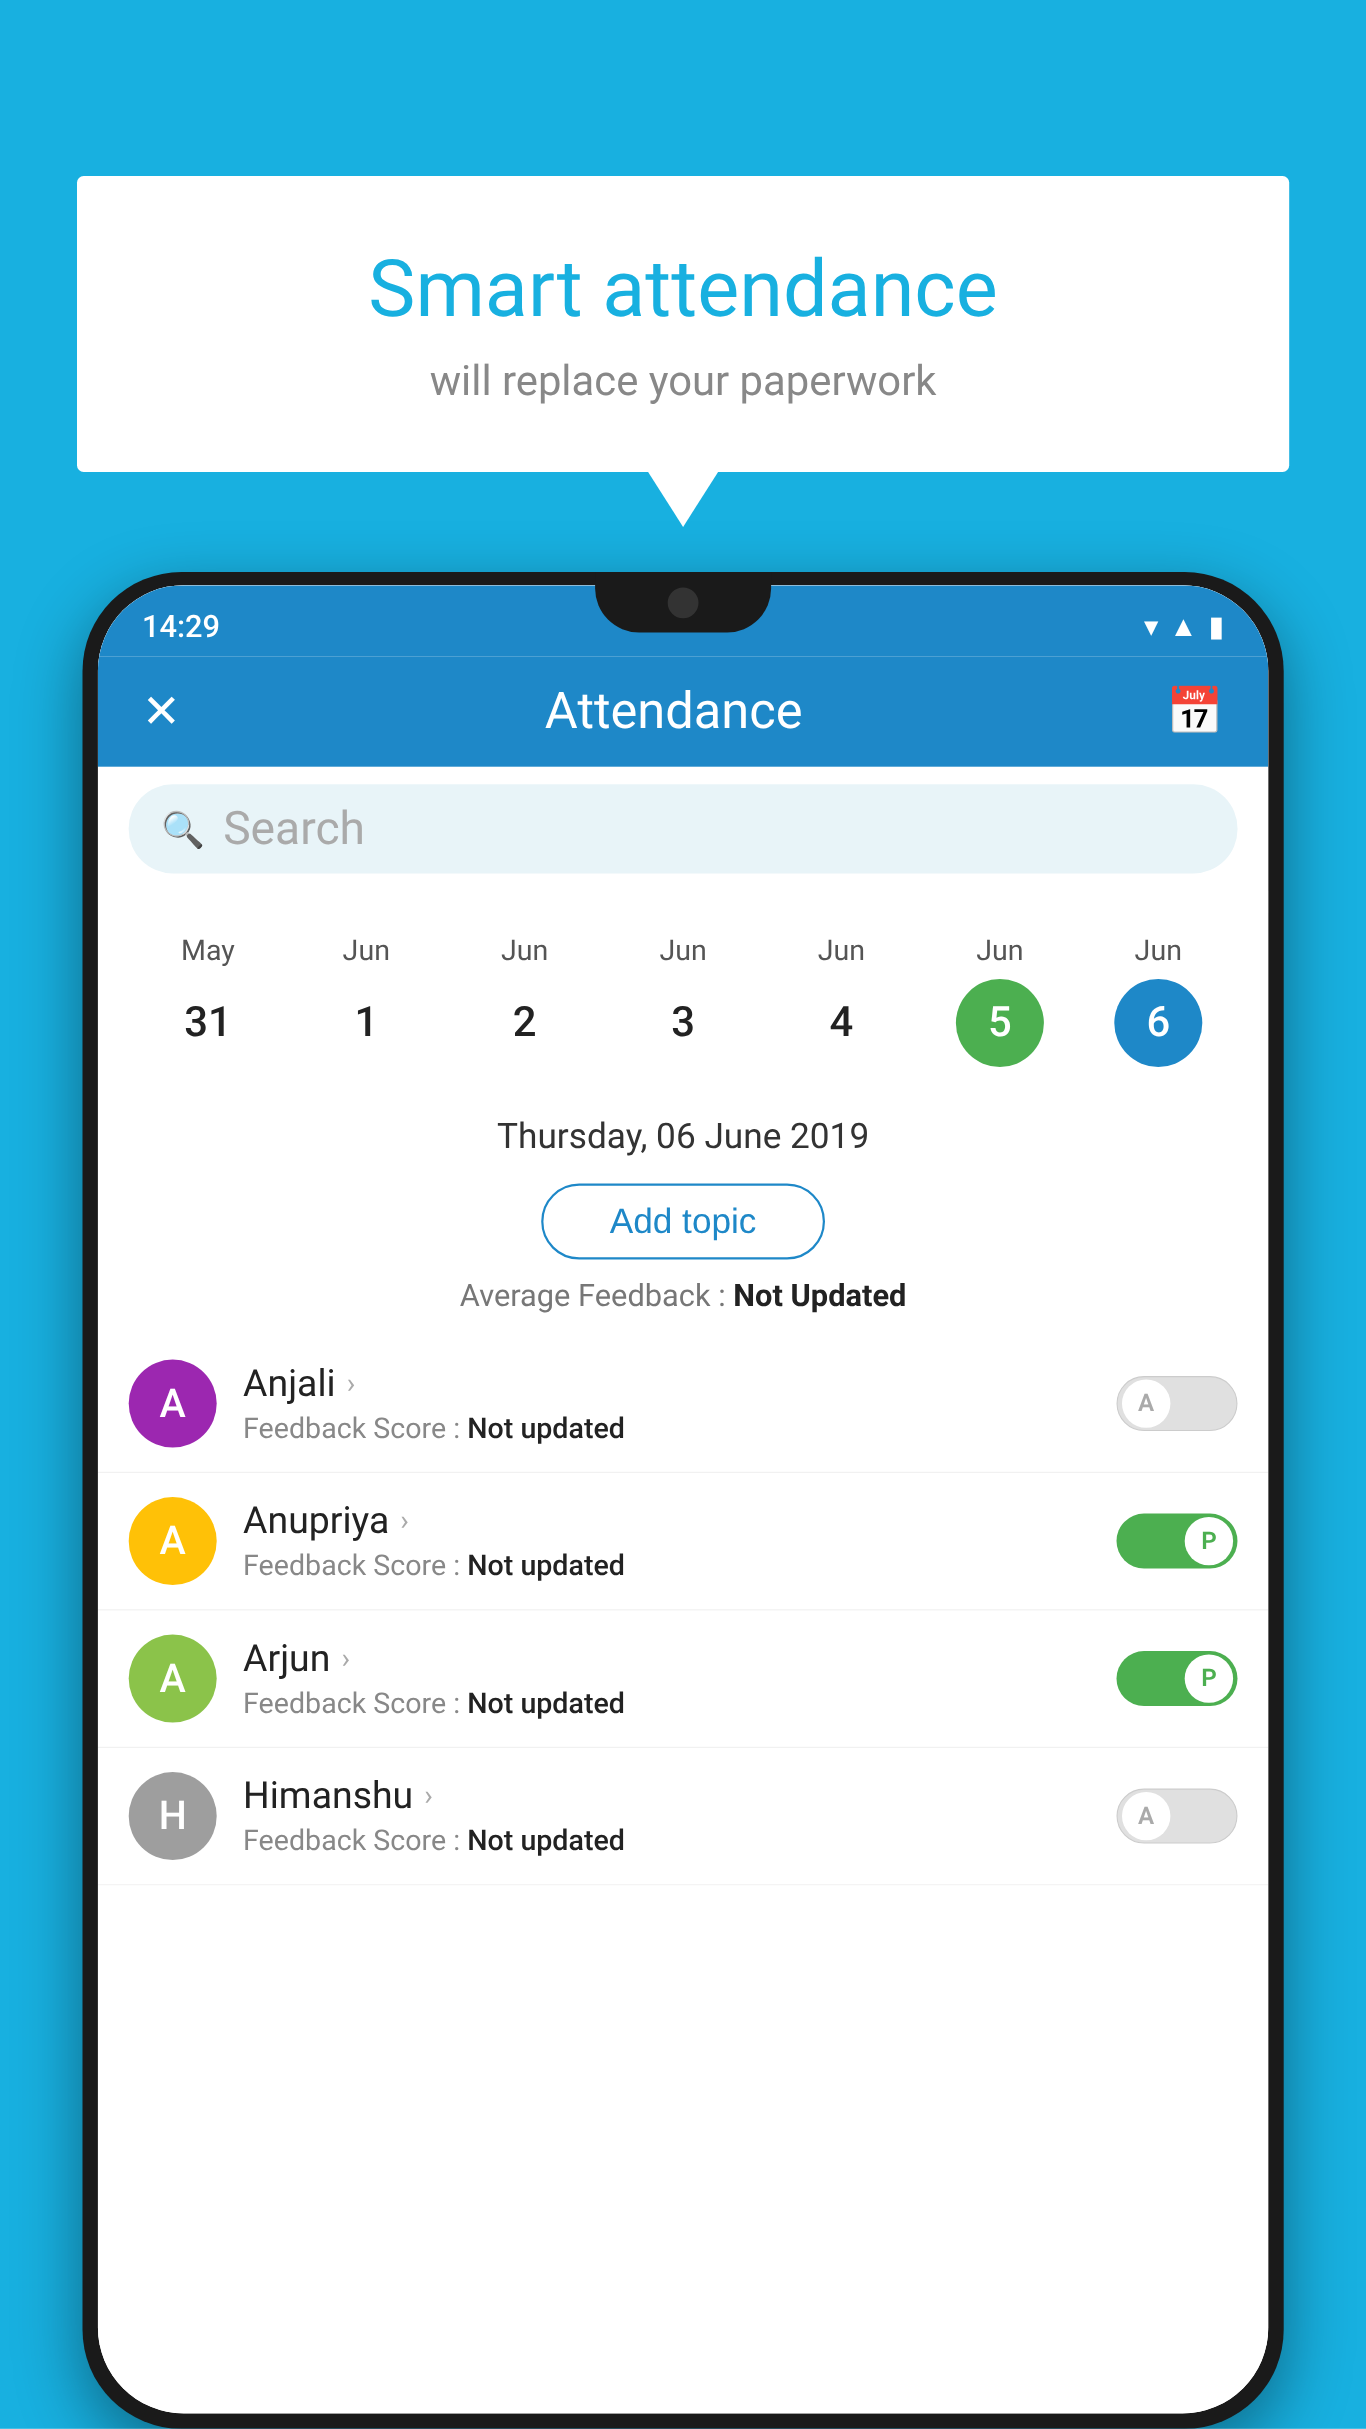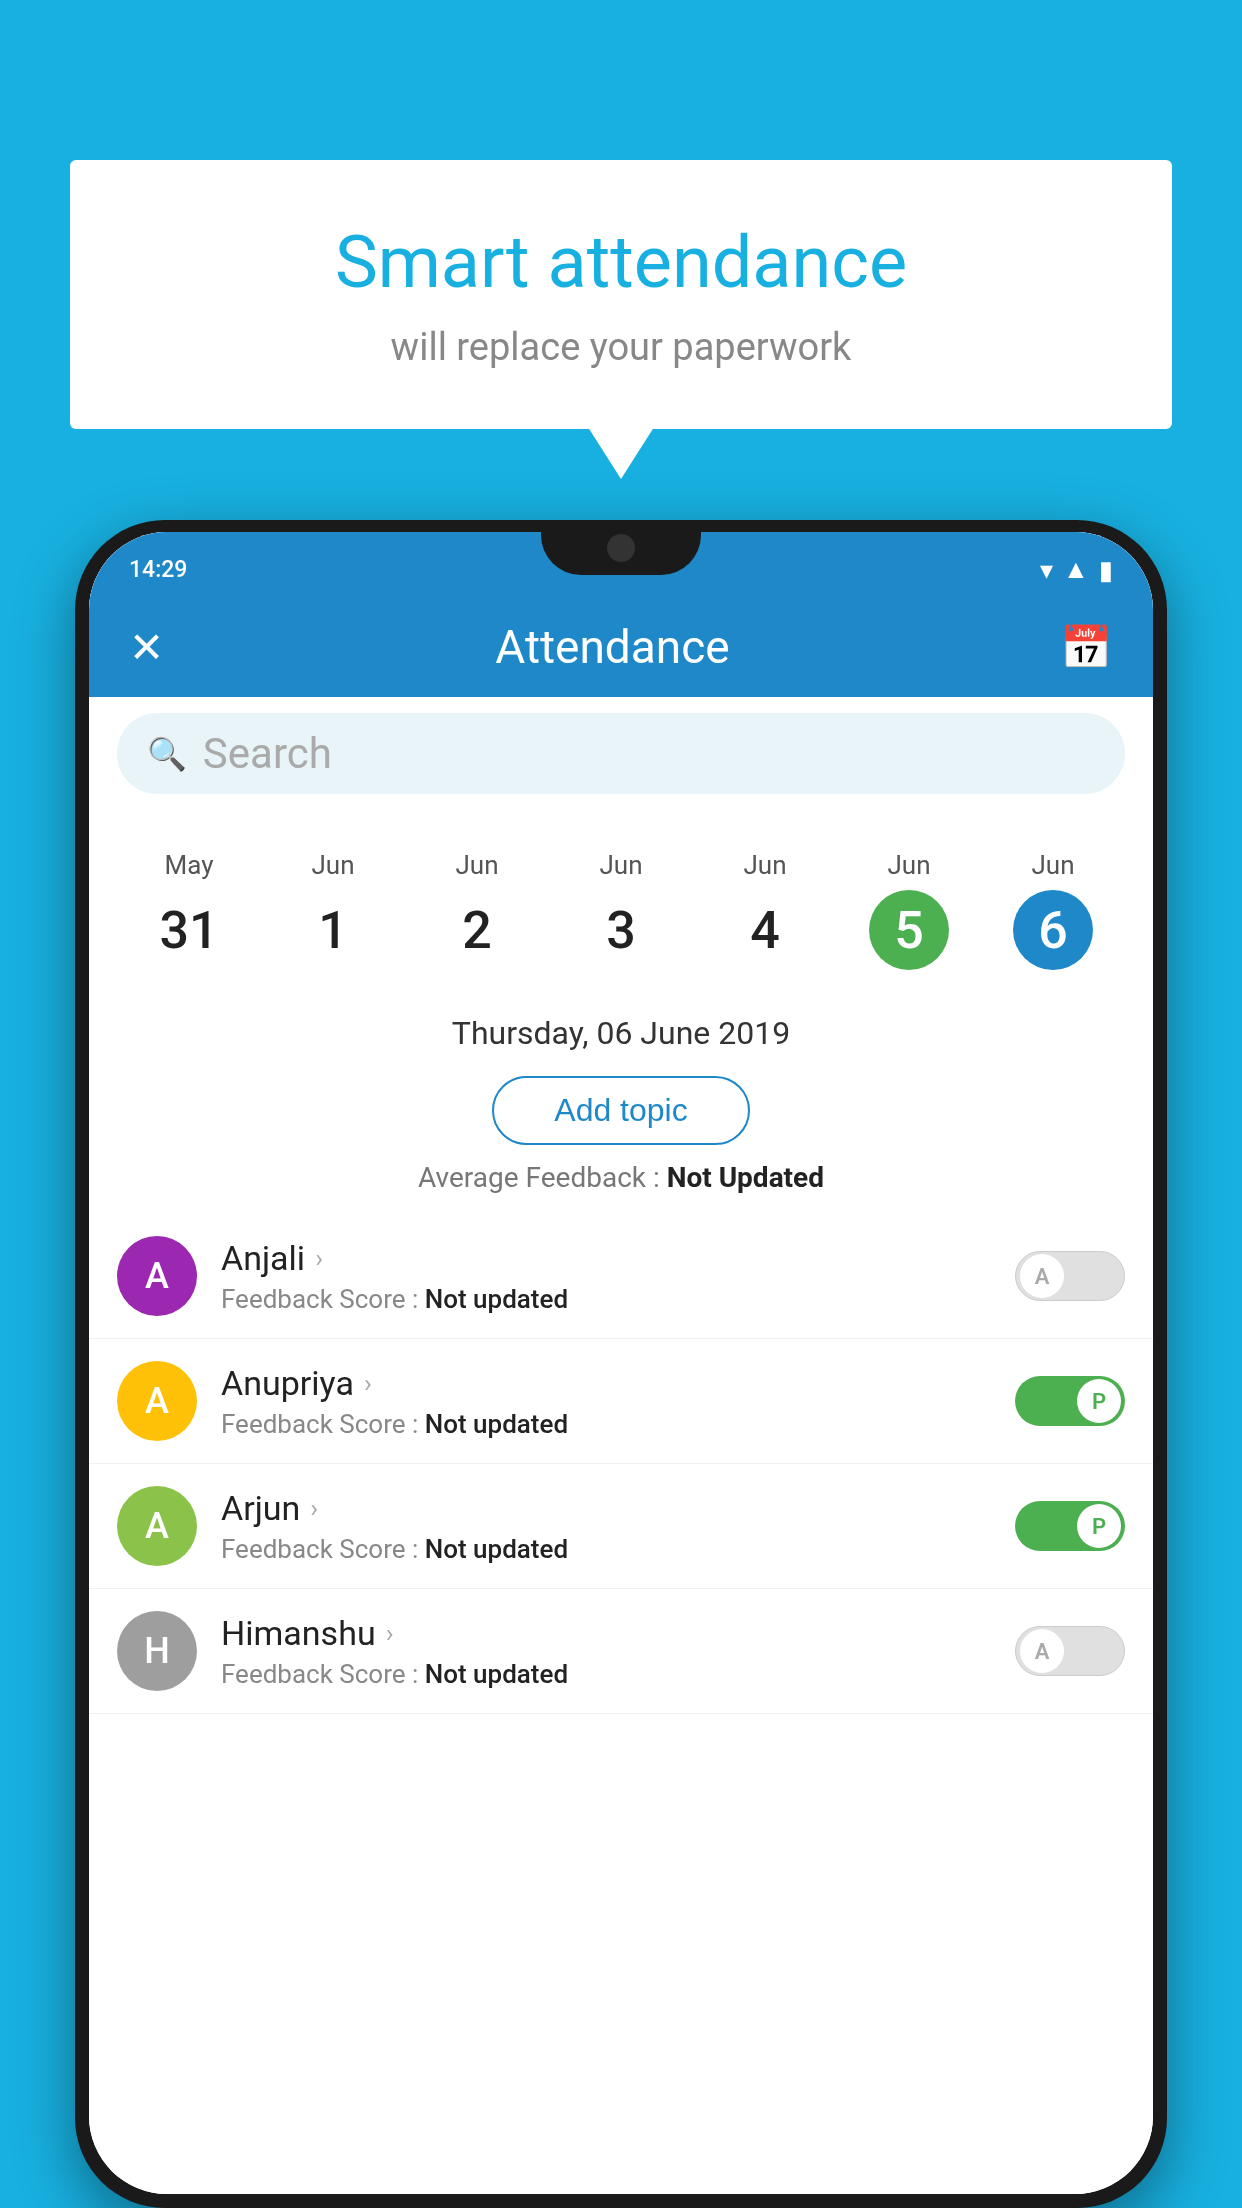--- a/index.html
+++ b/index.html
@@ -110,21 +110,21 @@
       height: 65px;
       display: flex;
       align-items: center;
       justify-content: space-between;
       padding: 0 40px;
       padding-top: 10px;
     }
 
     .status-time {
       color: white;
-      font-size: 23px;
+      font-size: 28px;
       font-weight: 500;
     }
 
     .status-icons {
       display: flex;
       align-items: center;
       gap: 10px;
     }
 
     .wifi-icon, .signal-icon, .battery-icon {
@@ -196,21 +196,21 @@
       gap: 10px;
       min-width: 80px;
     }
 
     .cal-month {
       font-size: 26px;
       color: #555;
     }
 
     .cal-date {
-      font-size: 52px;
+      font-size: 38px;
       font-weight: 500;
       color: #222;
       width: 80px;
       height: 80px;
       display: flex;
       align-items: center;
       justify-content: center;
       border-radius: 50%;
     }
 

